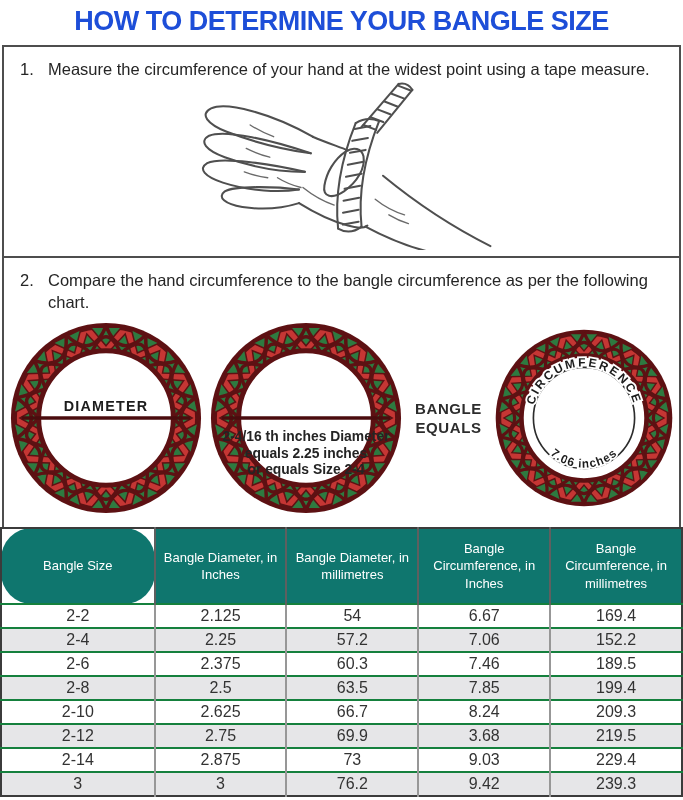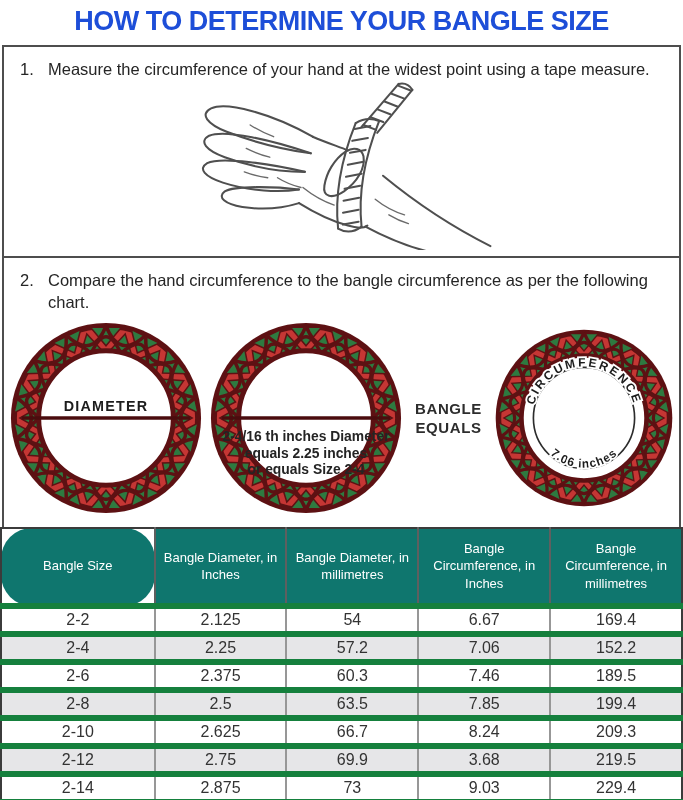--- a/index.html
+++ b/index.html
@@ -20,21 +20,21 @@
   .dia-line{stroke:#4a0c0e;stroke-width:3.5;}
   .dia-text{font-size:14.5px;font-weight:bold;fill:#1d1d1d;letter-spacing:1.2px;text-anchor:middle;}
   .ex-text{font-size:14px;font-weight:bold;fill:#242424;text-anchor:middle;}
   .circ-circle{fill:none;stroke:#2c2c2c;stroke-width:1.8;}
   .circ-text{font-size:13px;font-weight:bold;fill:#1c1c1c;text-anchor:middle;paint-order:stroke;stroke:#ffffff;stroke-width:4px;}
   .circ-text.top{letter-spacing:2.6px;}
   .circ-text.bot{letter-spacing:1px;}
   table.size-table{width:683px;border-collapse:collapse;table-layout:fixed;border:2px solid #3b3b3b;}
   .size-table th{background:#0f766e;color:#fff;font-weight:normal;font-size:13px;line-height:1.32;padding:11px 6px;text-align:center;border-left:2px solid #5f5f5f;}
   .size-table th:first-child{border-left:none;width:20.5%;border-radius:31px;}
-  .size-table td{font-size:16px;color:#333;text-align:center;padding:2px 4px;border-left:2px solid #979797;border-top:6px solid #15803d;background:#fff;}
+  .size-table td{font-size:16px;color:#333;text-align:center;padding:2px 4px;border-left:2px solid #979797;border-top:2px solid #15803d;background:#fff;}
   .size-table td:first-child{border-left:none;}
   .size-table tbody tr:nth-child(even) td{background:#e6e6e8;}
 </style>
 </head>
 <body>
 
 <div class="page">
 
   <h1 class="title">HOW TO DETERMINE YOUR BANGLE SIZE</h1>
 

